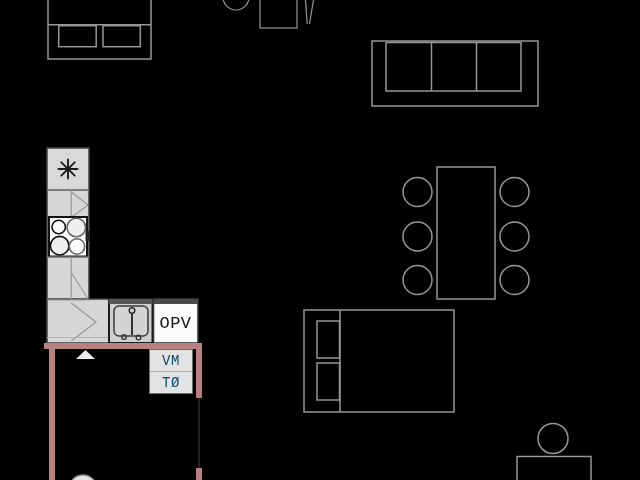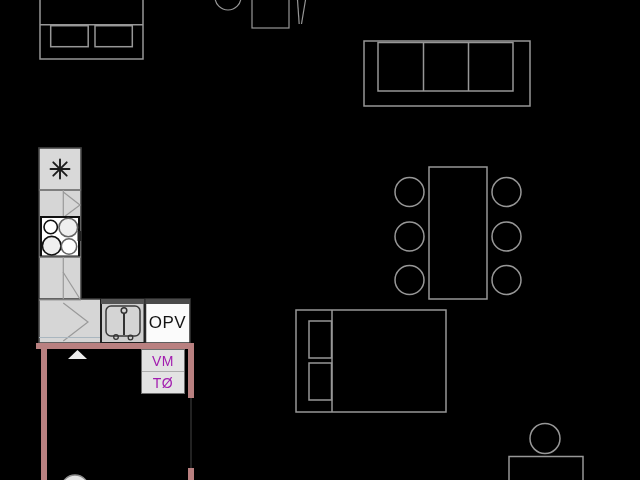--- a/index.html
+++ b/index.html
@@ -1,40 +1,41 @@
 <!DOCTYPE html>
 <html><head>
 <meta charset="utf-8">
 <style>
   html,body{margin:0;padding:0;background:#000;}
   #stage{
     position:relative;width:592px;height:480px;overflow:hidden;
     background:var(--bg,#000);
-    font-family:Liberation Sans, sans-serif;
+    font-family:Liberation Mono, monospace;
+    margin-left:8px;
   }
   #planSvg{position:absolute;left:0;top:0;}
   .furn{stroke:var(--line-gray,#979797);fill:none;stroke-width:1.5;}
   .furn-thin{stroke:var(--line-gray,#979797);fill:none;stroke-width:1.2;}
   .cab-line{stroke:#9a9a9a;fill:none;stroke-width:1.2;}
   .label-box{
     position:absolute;display:flex;align-items:center;justify-content:center;
     color:#141414;
   }
   #opv-label{
     left:145px;top:303px;width:45px;height:40px;
     font-size:17px;letter-spacing:0.5px;
   }
   #vmto-box{
     position:absolute;left:141px;top:349px;width:44px;height:45px;
     background:#e3e3e3;border:1px solid #6f6f6f;box-sizing:border-box;
     display:flex;flex-direction:column;
   }
   .vmto-row{
     flex:1;display:flex;align-items:center;justify-content:center;
-    font-size:14px;color:#a21caf;letter-spacing:0.5px;
+    font-size:14px;color:#0c4a6e;letter-spacing:0.5px;
   }
   .vmto-row.first{border-bottom:1px solid #adadad;}
   .wall{position:absolute;background:var(--wall,#b98080);}
   #wall-top{left:36px;top:343px;width:158px;height:6px;}
   #wall-left{left:41px;top:343px;width:6px;height:137px;}
   #wall-right-upper{left:188px;top:343px;width:6px;height:55px;}
   #wall-right-lower{left:188px;top:468px;width:6px;height:12px;}
 </style>
 </head>
 <body>

